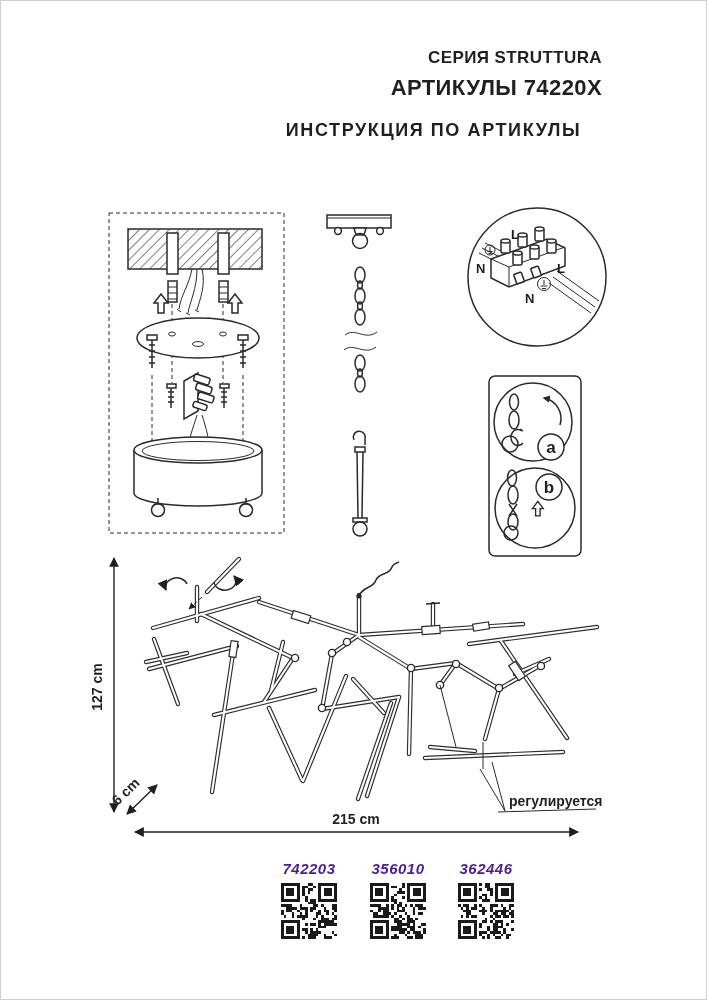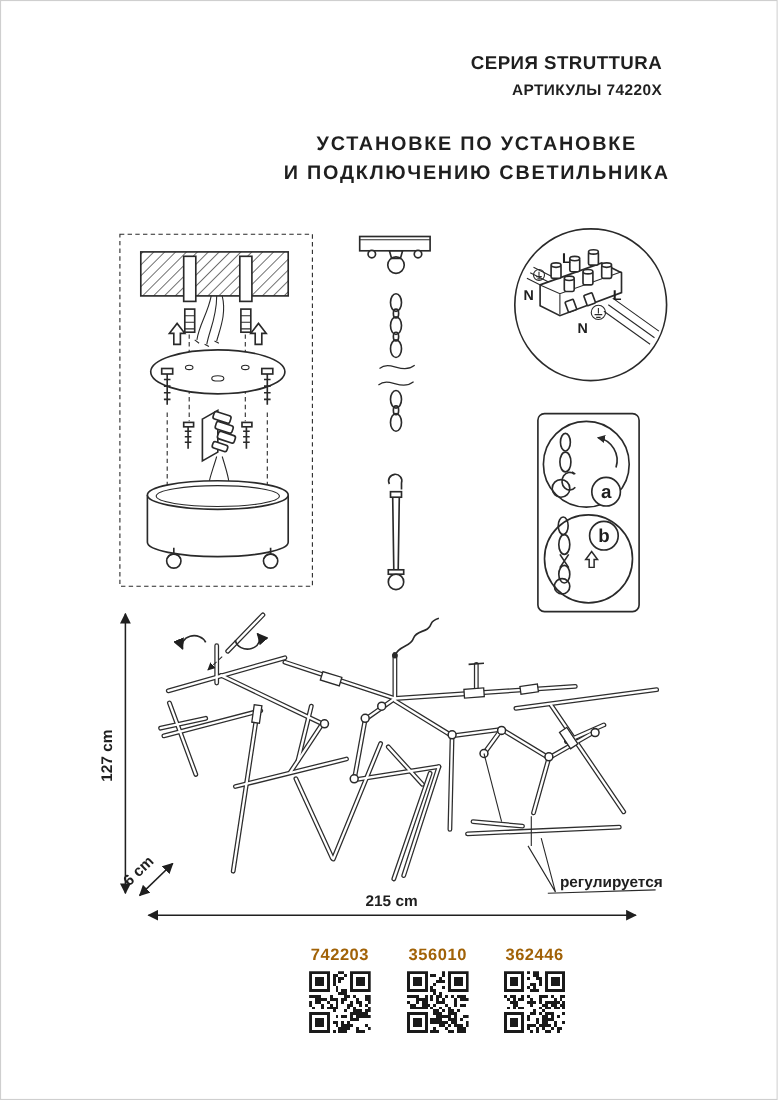--- a/index.html
+++ b/index.html
@@ -2,54 +2,53 @@
 <html><head>
 <meta charset="utf-8">
 <style>
   html,body{margin:0;padding:0;background:#e9e9e9;}
   .page{position:relative;width:707px;height:1000px;background:#ffffff;
         border:1px solid #cfcfcf;box-sizing:border-box;overflow:hidden;
         font-family:"Liberation Sans",sans-serif;color:#1f1f1f;padding-left:23px;}
   .abs{position:absolute;}
   .hdr{right:104px;top:44px;text-align:right;font-weight:bold;line-height:1.55;}
   .hdr .series{font-size:17px;letter-spacing:.4px;}
-  .hdr .articles{font-size:14px;letter-spacing:.4px;}
+  .hdr .articles{font-size:22px;letter-spacing:.4px;}
   .doc-title{left:205px;top:116px;width:455px;text-align:center;font-weight:bold;
              font-size:18px;line-height:1.5;letter-spacing:1.6px;}
   svg{display:block;}
   svg text{font-family:"Liberation Sans",sans-serif;fill:#1f1f1f;}
   .ink{stroke:#2a2a2a;fill:none;stroke-width:1.5;}
   .inkf{stroke:#2a2a2a;fill:#ffffff;stroke-width:1.5;}
   .thin{stroke:#2a2a2a;fill:none;stroke-width:1;}
   .dash{stroke:#2a2a2a;fill:none;stroke-width:1;stroke-dasharray:4 3;}
   .tubes line,.tubes path{stroke:#2e2e2e;stroke-width:4.4;fill:none;stroke-linecap:round;}
   .tubes .core{stroke:#ffffff;stroke-width:2.1;}
   .curl{stroke:#2a2a2a;fill:#ffffff;stroke-width:1.4;}
   .collar{stroke:#2a2a2a;fill:#ffffff;stroke-width:1.2;}
   .dim{stroke:#1f1f1f;stroke-width:1.4;fill:none;}
   .dimtxt{font-size:14px;font-weight:bold;}
   .lbl{font-size:13px;font-weight:bold;}
   .badge{font-size:17px;font-weight:bold;}
   .qr-fig{position:absolute;width:80px;text-align:center;}
-  .qr-fig figcaption{font-size:15px;font-weight:bold;letter-spacing:.5px;color:#a16207;margin:0 0 6px 0;}
+  .qr-fig figcaption{font-size:15px;font-weight:bold;letter-spacing:.5px;color:#4c1d95;margin:0 0 6px 0;font-style:italic;}
   .qr-fig svg{margin:0 auto;shape-rendering:crispEdges;}
 </style>
 </head>
 <body>
 
 <div class="page">
 
   <div class="abs hdr">
     <div class="series">СЕРИЯ STRUTTURA</div>
     <div class="articles">АРТИКУЛЫ 74220X</div>
   </div>
 
   <div class="abs doc-title">
-    <span>УСТАНОВКЕ ПО УСТАНОВКЕ</span><br>
-    <span>И ПОДКЛЮЧЕНИЮ СВЕТИЛЬНИКА</span>
+    <span>ИНСТРУКЦИЯ ПО АРТИКУЛЫ</span><br>
   </div>
 
   <svg class="abs" style="left:0;top:0" width="707" height="560" viewBox="0 0 707 560">
     <defs>
       <pattern id="hatch" width="7" height="7" patternUnits="userSpaceOnUse" patternTransform="rotate(45)">
         <line x1="0" y1="0" x2="0" y2="7" stroke="#2a2a2a" stroke-width="1.2"></line>
       </pattern>
     </defs>
 
     <rect x="108" y="212" width="175" height="320" class="dash"></rect>

